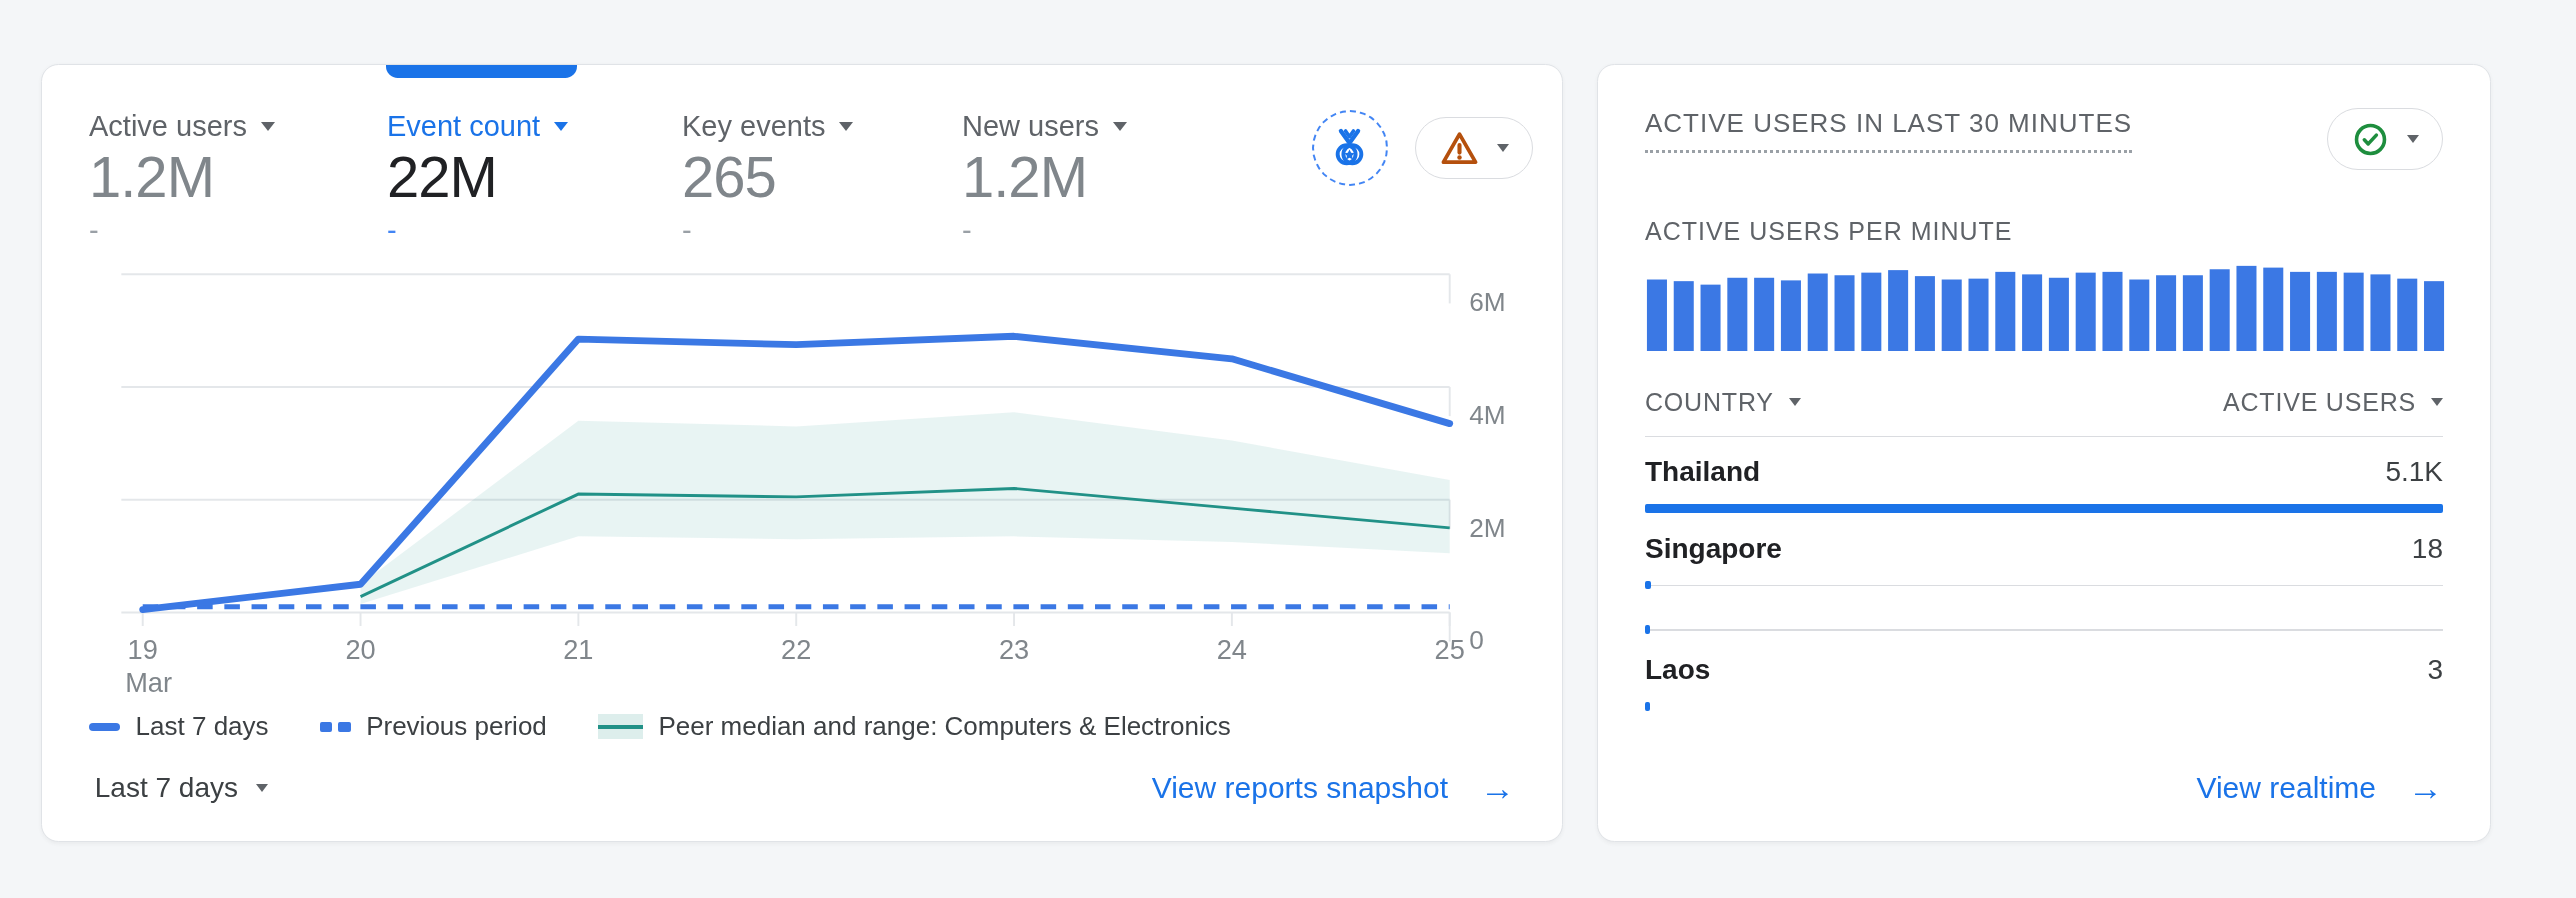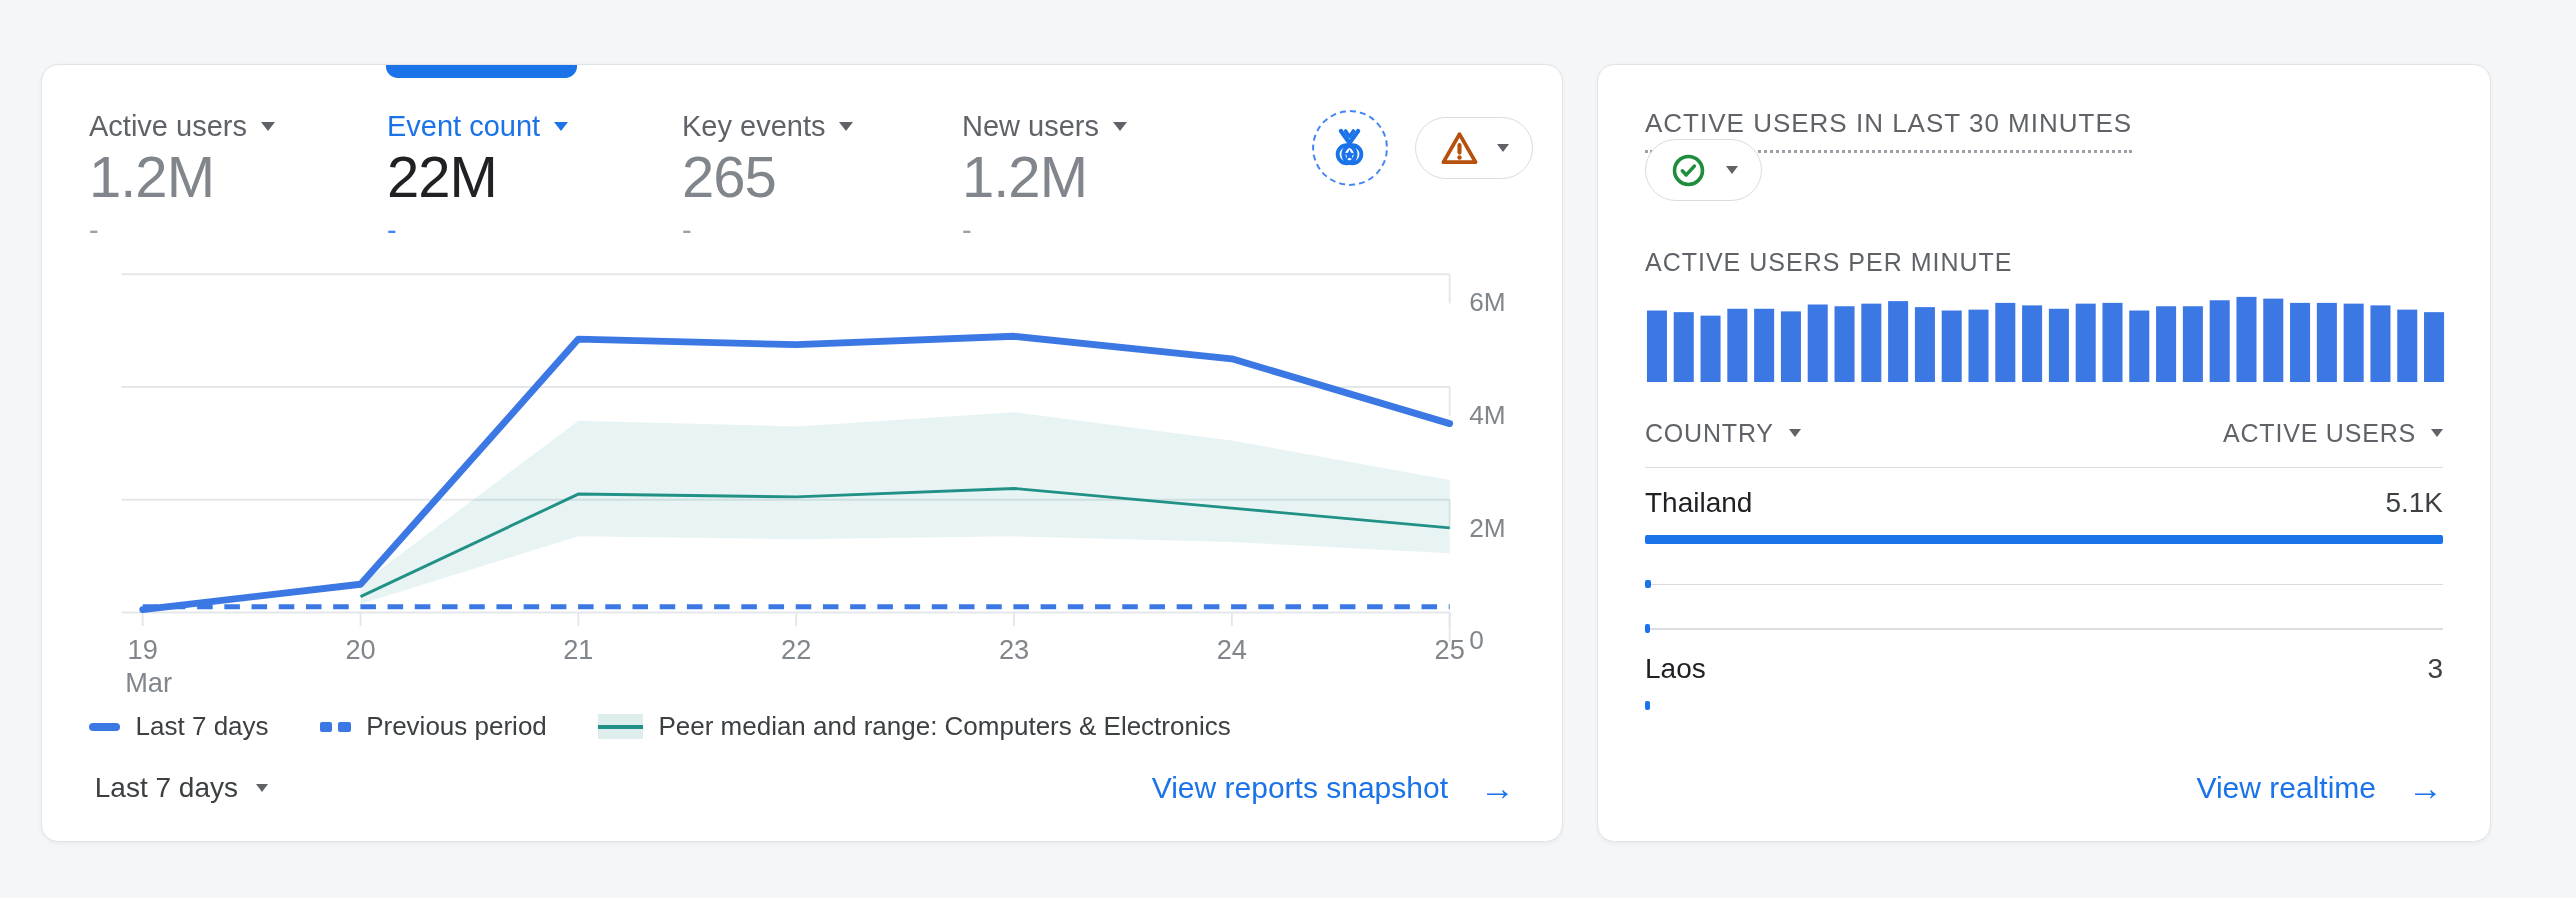--- a/index.html
+++ b/index.html
@@ -44,31 +44,31 @@
   .sw-band i{display:block;width:100%;height:3.9px;background:#219187;}
 
   .card-footer{margin-top:auto;display:flex;align-items:center;justify-content:space-between;}
   .range-select{display:flex;align-items:center;gap:17.5px;background:none;border:none;cursor:pointer;padding:9.7px 5.8px;font-family:inherit;}
   .range-label{font-size:28px;color:#3c4043;}
   .caret-sm{width:0;height:0;border-left:6.8px solid transparent;border-right:6.8px solid transparent;border-top:8.7px solid #5f6368;}
   .link{display:flex;align-items:center;gap:32px;color:#1a73e8;font-size:30px;font-weight:500;text-decoration:none;cursor:pointer;}
   .link .arrow{font-size:35px;font-weight:400;}
 
   
-  .rc-head{display:flex;justify-content:space-between;align-items:flex-start;flex-direction:column;}
+  .rc-head{display:flex;justify-content:space-between;align-items:flex-start;}
   .rc-title{font-size:26px;color:#5f6368;letter-spacing:1px;border-bottom:3.9px dotted #9aa0a6;padding-bottom:11.7px;}
   .rc-value{font-size:68px;color:#202124;margin-top:21.4px;letter-spacing:-1px;}
   .rc-perminute{margin-top:47px;font-size:25px;color:#5f6368;letter-spacing:1px;}
   .rc-bars{margin-top:15.6px;}
   .t-head{display:flex;justify-content:space-between;align-items:center;margin-top:37px;padding-bottom:19.4px;border-bottom:1.9px solid #dadce0;}
   .t-col{display:flex;align-items:center;gap:15px;font-size:25px;color:#5f6368;letter-spacing:0.8px;background:none;border:none;cursor:pointer;font-family:inherit;padding:0;}
   .t-col .caret-sm{border-top-color:#5f6368;}
   .t-row{padding-top:19.4px;}
   .t-line1{display:flex;justify-content:space-between;align-items:baseline;}
-  .t-country{font-size:28px;color:#202124;}
+  .t-country{font-size:28px;color:#202124;font-weight:bold;}
   .t-val{font-size:28px;color:#3c4043;}
   .t-meter{position:relative;height:9.7px;margin-top:15.6px;}
   .t-track{position:absolute;left:0;right:0;top:3.9px;height:1.9px;background:#dadce0;}
   .t-fill{position:absolute;left:0;top:0;height:8.7px;background:#1a73e8;border-radius:1.9px;min-width:4.9px;}
   .rc-footer{margin-top:auto;display:flex;justify-content:flex-end;}
 </style>
 </head>
 <body>
 
 <div class="page">
@@ -264,20 +264,24 @@
           <div class="t-line1">
             <span class="t-country">Thailand</span>
             <span class="t-val">5.1K</span>
           </div>
           <div class="t-meter">
             <span class="t-track"></span>
             <span class="t-fill" style="width: 100%;"></span>
           </div>
         </div>
         <div class="t-row">
+          <div class="t-line1">
+            <span class="t-country">Singapore</span>
+            <span class="t-val">18</span>
+          </div>
           <div class="t-meter">
             <span class="t-track"></span>
             <span class="t-fill" style="width: 0.8%;"></span>
           </div>
         </div>
         <div class="t-row">
           <div class="t-meter">
             <span class="t-track"></span>
             <span class="t-fill" style="width: 0.5%;"></span>
           </div>

